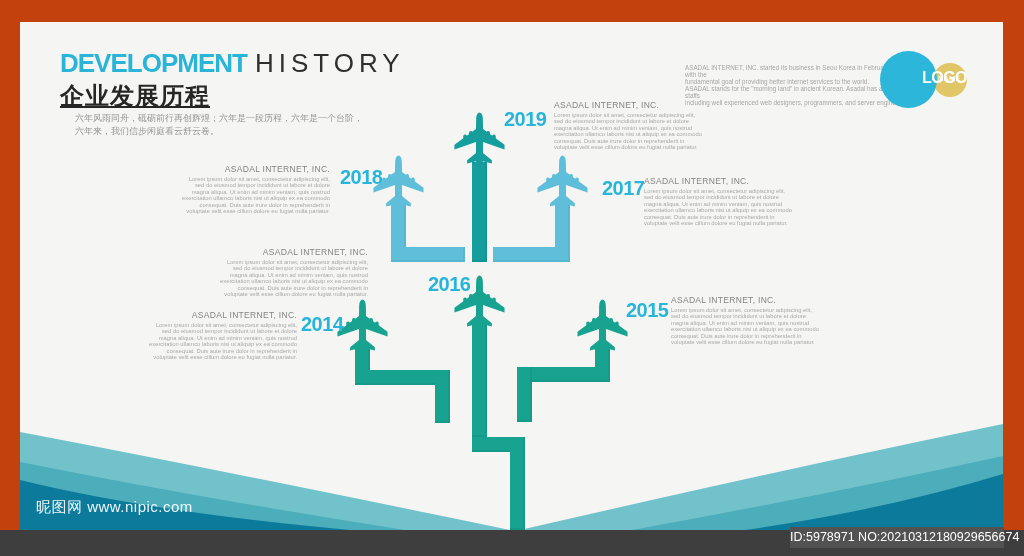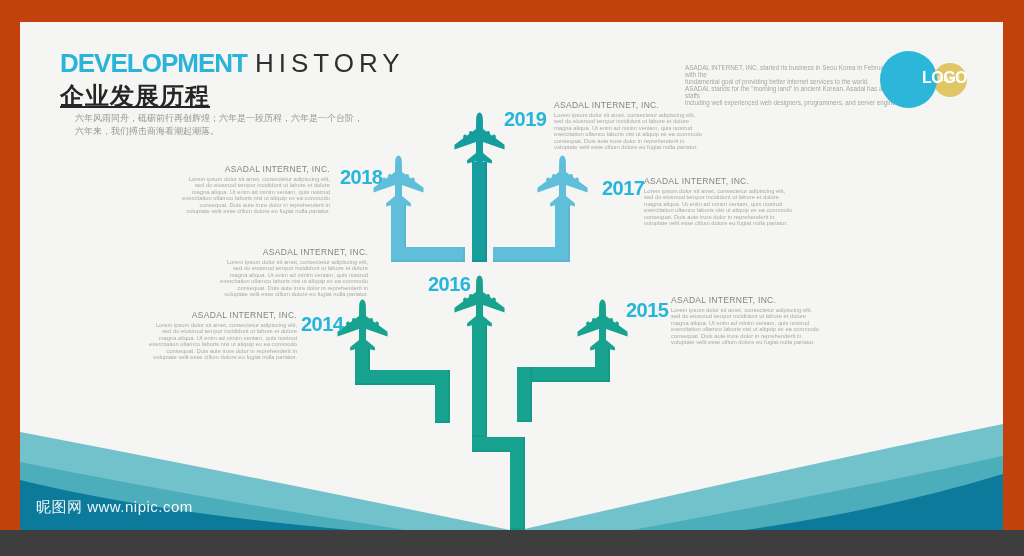--- a/index.html
+++ b/index.html
@@ -63,21 +63,21 @@
         </g>
       </defs>
     </svg>
 
     <div class="title-en">
       <span class="w1">DEVELOPMENT</span><span class="w2">HISTORY</span>
     </div>
     <div class="title-cn">企业发展历程</div>
     <div class="intro">
       <div>六年风雨同舟，砥砺前行再创辉煌；六年是一段历程，六年是一个台阶，</div>
-      <div>六年来，我们搏击商海看潮起潮落。</div>
+      <div>六年来，我们信步闲庭看云舒云卷。</div>
     </div>
 
     <div class="blurb">
       <div>ASADAL INTERNET, INC. started its business in Seou Korea in February 1998 with the</div>
       <div>fundamental goal of providing better internet services to the world.</div>
       <div>ASADAL stands for the "morning land" in ancient Korean. Asadal has about 35 staffs</div>
       <div>including well experienced web designers, programmers, and server engineers.</div>
     </div>
 
     <div class="circle logo-name-circle"></div>
@@ -171,13 +171,14 @@
       <div class="tb" style="left:651px;top:273px;">
         <div class="co">ASADAL INTERNET, INC.</div>
         <div class="body">Lorem ipsum dolor sit amet, consectetur adipiscing elit, sed do eiusmod tempor incididunt ut labore et dolore magna aliqua. Ut enim ad minim veniam, quis nostrud exercitation ullamco laboris nisi ut aliquip ex ea commodo consequat. Duis aute irure dolor in reprehenderit in voluptate velit esse cillum dolore eu fugiat nulla pariatur.</div>
       </div>
     </div>
 
   </div>
 
   <div class="bottom-bar"></div>
   <div class="wm-site">昵图网 www.nipic.com</div>
+  <div class="wm-id">ID:5978971 NO:20210312180929656674</div>
 </div>
 
 </body></html>

